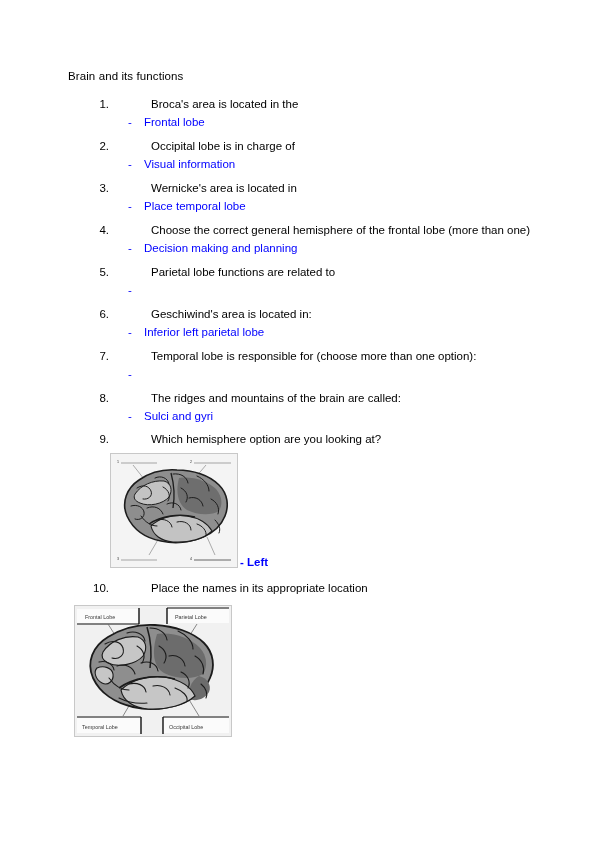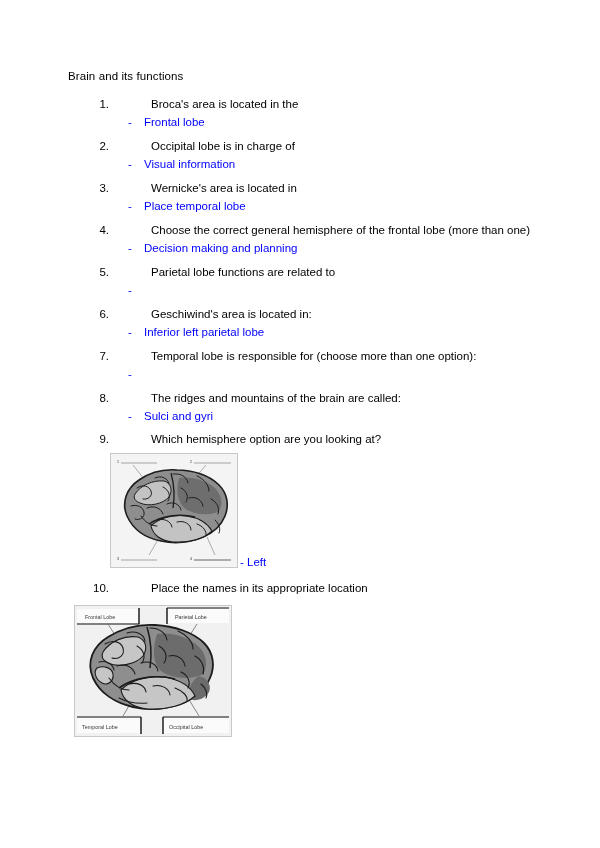--- a/index.html
+++ b/index.html
@@ -83,20 +83,21 @@
     font-size: 5.4px;
     fill: #3a3a3a;
     font-family: "Liberation Sans", sans-serif;
   }
 
   .left-answer {
     position: absolute;
     font-size: 11.5px;
     color: #0000ff;
     white-space: nowrap;
+    font-weight: bold;
   }
 </style>
 </head>
 <body>
 
 <div class="page">
 
   <div class="doc-title">Brain and its functions</div>
 
   <div class="qitem" style="top:98px;">

